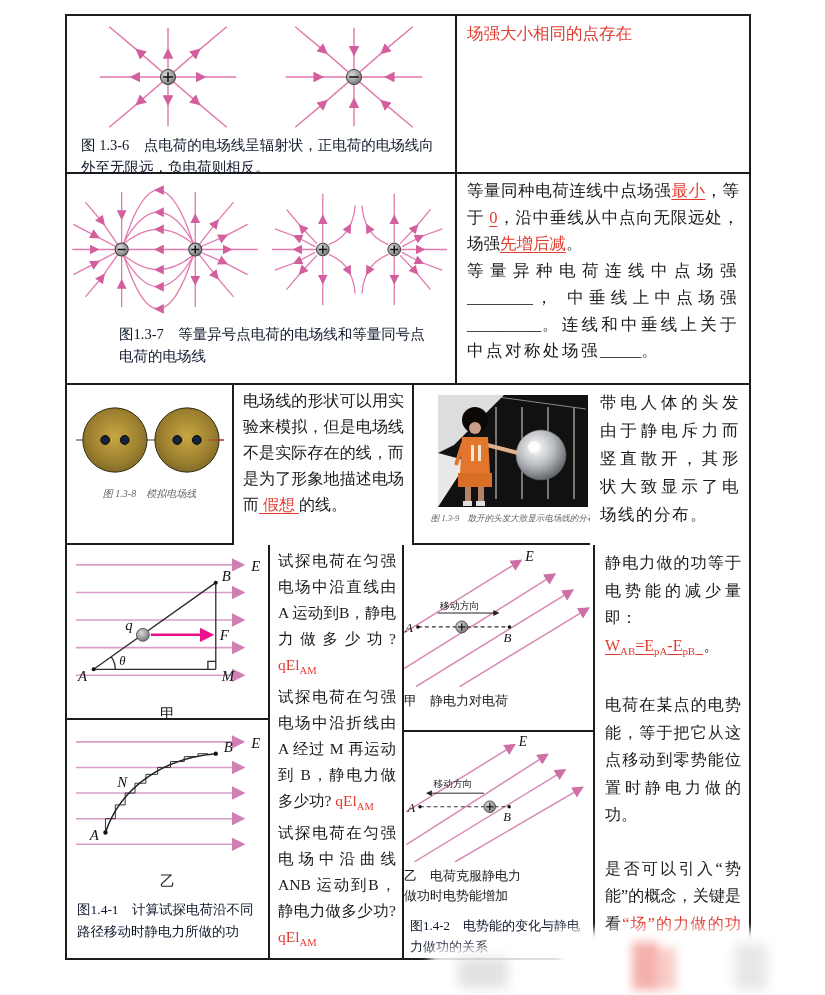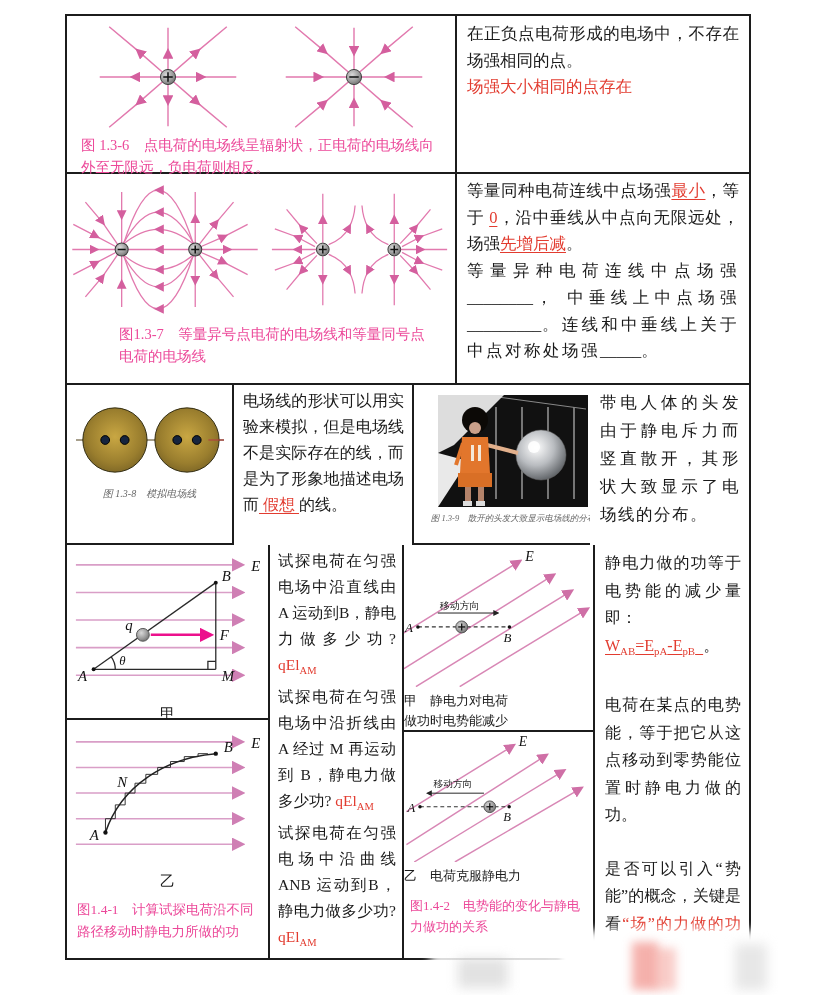--- a/index.html
+++ b/index.html
@@ -3,21 +3,21 @@
 <meta charset="utf-8">
 <style>
   html,body{margin:0;padding:0;background:#fff;}
   .page{position:relative;width:825px;height:995px;background:#fff;overflow:hidden;
         font-family:"Liberation Serif","DejaVu Serif",serif;color:#1a1a1a;}
   .tbl{position:absolute;left:65px;top:14px;width:684px;height:944px;
        border-top:2px solid #1c1c1c;border-left:2px solid #1c1c1c;}
   .cell{position:absolute;box-sizing:border-box;
         border-right:2px solid #1c1c1c;border-bottom:2px solid #1c1c1c;background:#fff;}
   .figrow{display:flex;justify-content:center;align-items:center;}
-  .cap{font-size:14.5px;line-height:1.55;color:#ec4899;}
+  .cap{font-size:14.5px;line-height:1.55;color:#0f172a;}
   .smallcap{color:#666;text-align:center;font-style:italic;}
   .txt{font-size:16.5px;line-height:1.62;text-align:justify;}
   .red{color:#e23c30;}
   .ru{color:#e23c30;text-decoration:underline;text-underline-offset:3px;}
   .blank{letter-spacing:0;}
   sub{font-size:0.68em;}
   svg text{font-family:"Liberation Serif","DejaVu Serif",serif;}
   .lbl{font-style:italic;font-size:15px;fill:#111;}
   .lbl13{font-style:italic;font-size:13px;fill:#111;}
   .cjk-s{font-size:10px;fill:#222;}
@@ -99,21 +99,20 @@
         </g>
         <circle cx="80" cy="58" r="8" fill="url(#gq)" stroke="#3c3c3c"></circle>
         <line x1="75" y1="58" x2="85" y2="58" stroke="#111" stroke-width="1.6"></line>
       </svg>
     </div>
     <div class="cap" style="padding:2px 14px 0 14px">图 1.3-6　点电荷的电场线呈辐射状，正电荷的电场线向外至无限远，负电荷则相反。</div>
   </div>
 
   <div class="cell" style="left:390;top:0;width:294px;height:158px;left:390px">
     <div class="txt" style="padding:5px 10px 0 10px">
-      <div>在正负点电荷形成的电场中，不存在场强相同的点。</div>
       <div class="red">场强大小相同的点存在</div>
     </div>
   </div>
 
   <div class="cell" style="left:0;top:158px;width:390px;height:211px">
     <div class="figrow" style="gap:6px;margin-top:10px">
       <svg width="192" height="131" viewBox="0 0 190 130">
         <g stroke="#e279ae" stroke-width="1.3" fill="none">
           <polyline points="3,65 26,65 47,65" marker-mid="url(#ap)"></polyline>
           <polyline points="120,65 88,65 57,65" marker-mid="url(#ap)"></polyline>
@@ -322,21 +321,20 @@
             <line x1="54.5" y1="80" x2="61.5" y2="80"></line>
             <line x1="58" y1="76.5" x2="58" y2="83.5"></line>
           </g>
       <text x="36" y="62" class="cjk-s">移动方向</text>
       <line x1="34" y1="66" x2="94" y2="66" stroke="#222" stroke-width="1" marker-end="url(#ab)"></line>
       <text x="1" y="85" class="lbl13">A</text>
       <text x="100" y="95" class="lbl13">B</text>
     </svg>
     <div class="subcap" style="text-align:left;padding:0 10px 0 0">
       <div>甲　静电力对电荷</div>
-      <div>做功时电势能减少</div>
     </div>
   </div>
 
   <div class="cell" style="left:337px;top:716px;width:191px;height:228px">
     <svg width="189" height="126" viewBox="0 0 190 130" style="margin:4px 0 0 0">
       <g stroke="#d887b5" stroke-width="1.5">
         <line x1="0" y1="78" x2="110" y2="10" marker-end="url(#ad)"></line>
         <line x1="0" y1="112" x2="144" y2="20" marker-end="url(#ad)"></line>
         <line x1="8" y1="130" x2="162" y2="36" marker-end="url(#ad)"></line>
         <line x1="50" y1="130" x2="180" y2="54" marker-end="url(#ad)"></line>
@@ -350,20 +348,21 @@
             <line x1="82.5" y1="73" x2="89.5" y2="73"></line>
             <line x1="86" y1="69.5" x2="86" y2="76.5"></line>
           </g>
       <text x="28" y="53" class="cjk-s">移动方向</text>
       <line x1="80" y1="59" x2="22" y2="59" stroke="#222" stroke-width="1" marker-end="url(#ab)"></line>
       <text x="1" y="78" class="lbl13">A</text>
       <text x="100" y="88" class="lbl13">B</text>
     </svg>
     <div class="subcap" style="padding:0 14px 0 0">
       <div>乙　电荷克服静电力</div>
+      <div>做功时电势能增加</div>
     </div>
     <div class="cap" style="font-size:13px;padding:10px 4px 0 6px;line-height:1.6">图1.4-2　电势能的变化与静电力做功的关系</div>
   </div>
 
   <div class="cell" style="left:528px;top:529px;width:156px;height:415px;overflow:visible">
     <div class="txt" style="font-size:16px;line-height:27.5px;padding:4px 8px 0 10px">
       <div>静电力做的功等于电势能的减少量即：</div>
       <div><span class="ru"><span>W</span><sub>AB</sub><span>=E</span><sub>pA</sub><span>-E</span><sub>pB</sub><span>&nbsp;&nbsp;</span></span><span>。</span></div>
       <div style="margin-top:26px">电荷在某点的电势能，等于把它从这点移动到零势能位置时静电力做的功。</div>
       <div style="margin-top:26px"><span>是否可以引入“势能”的概念，关键是看</span><span class="red">“场”的力做的功是否与路径</span><span class="red">无关</span></div>

